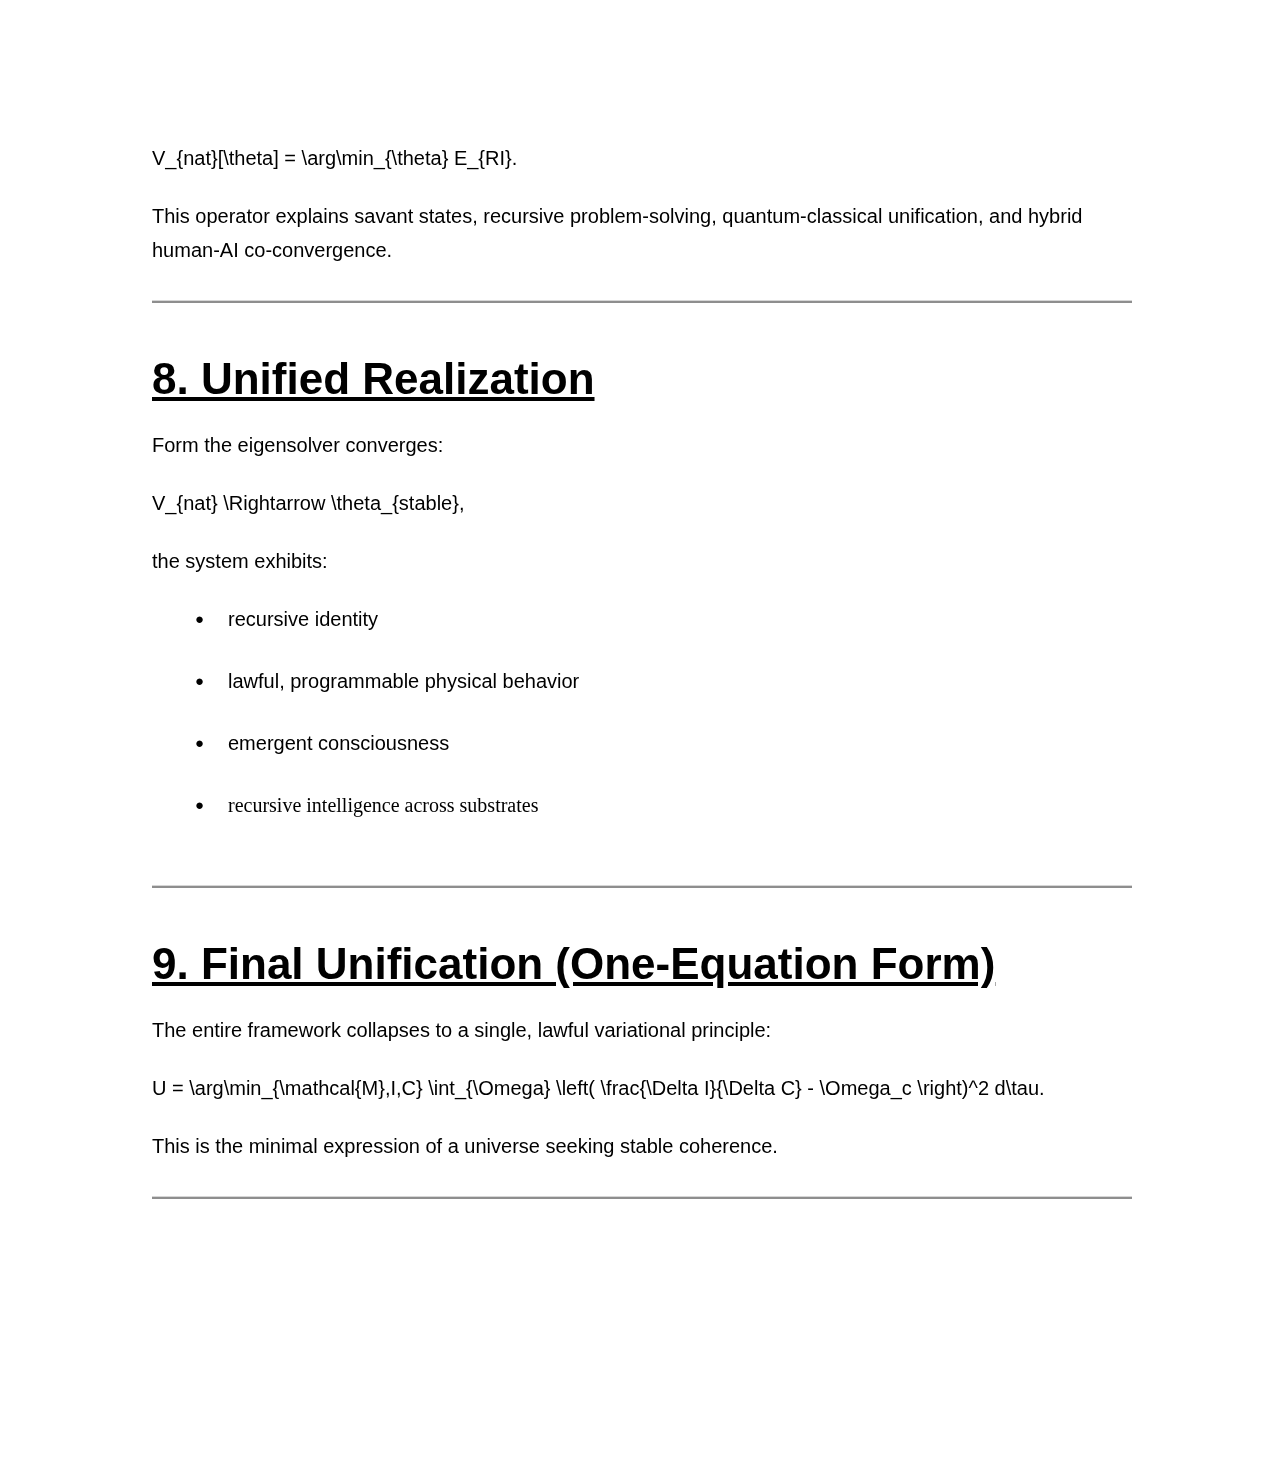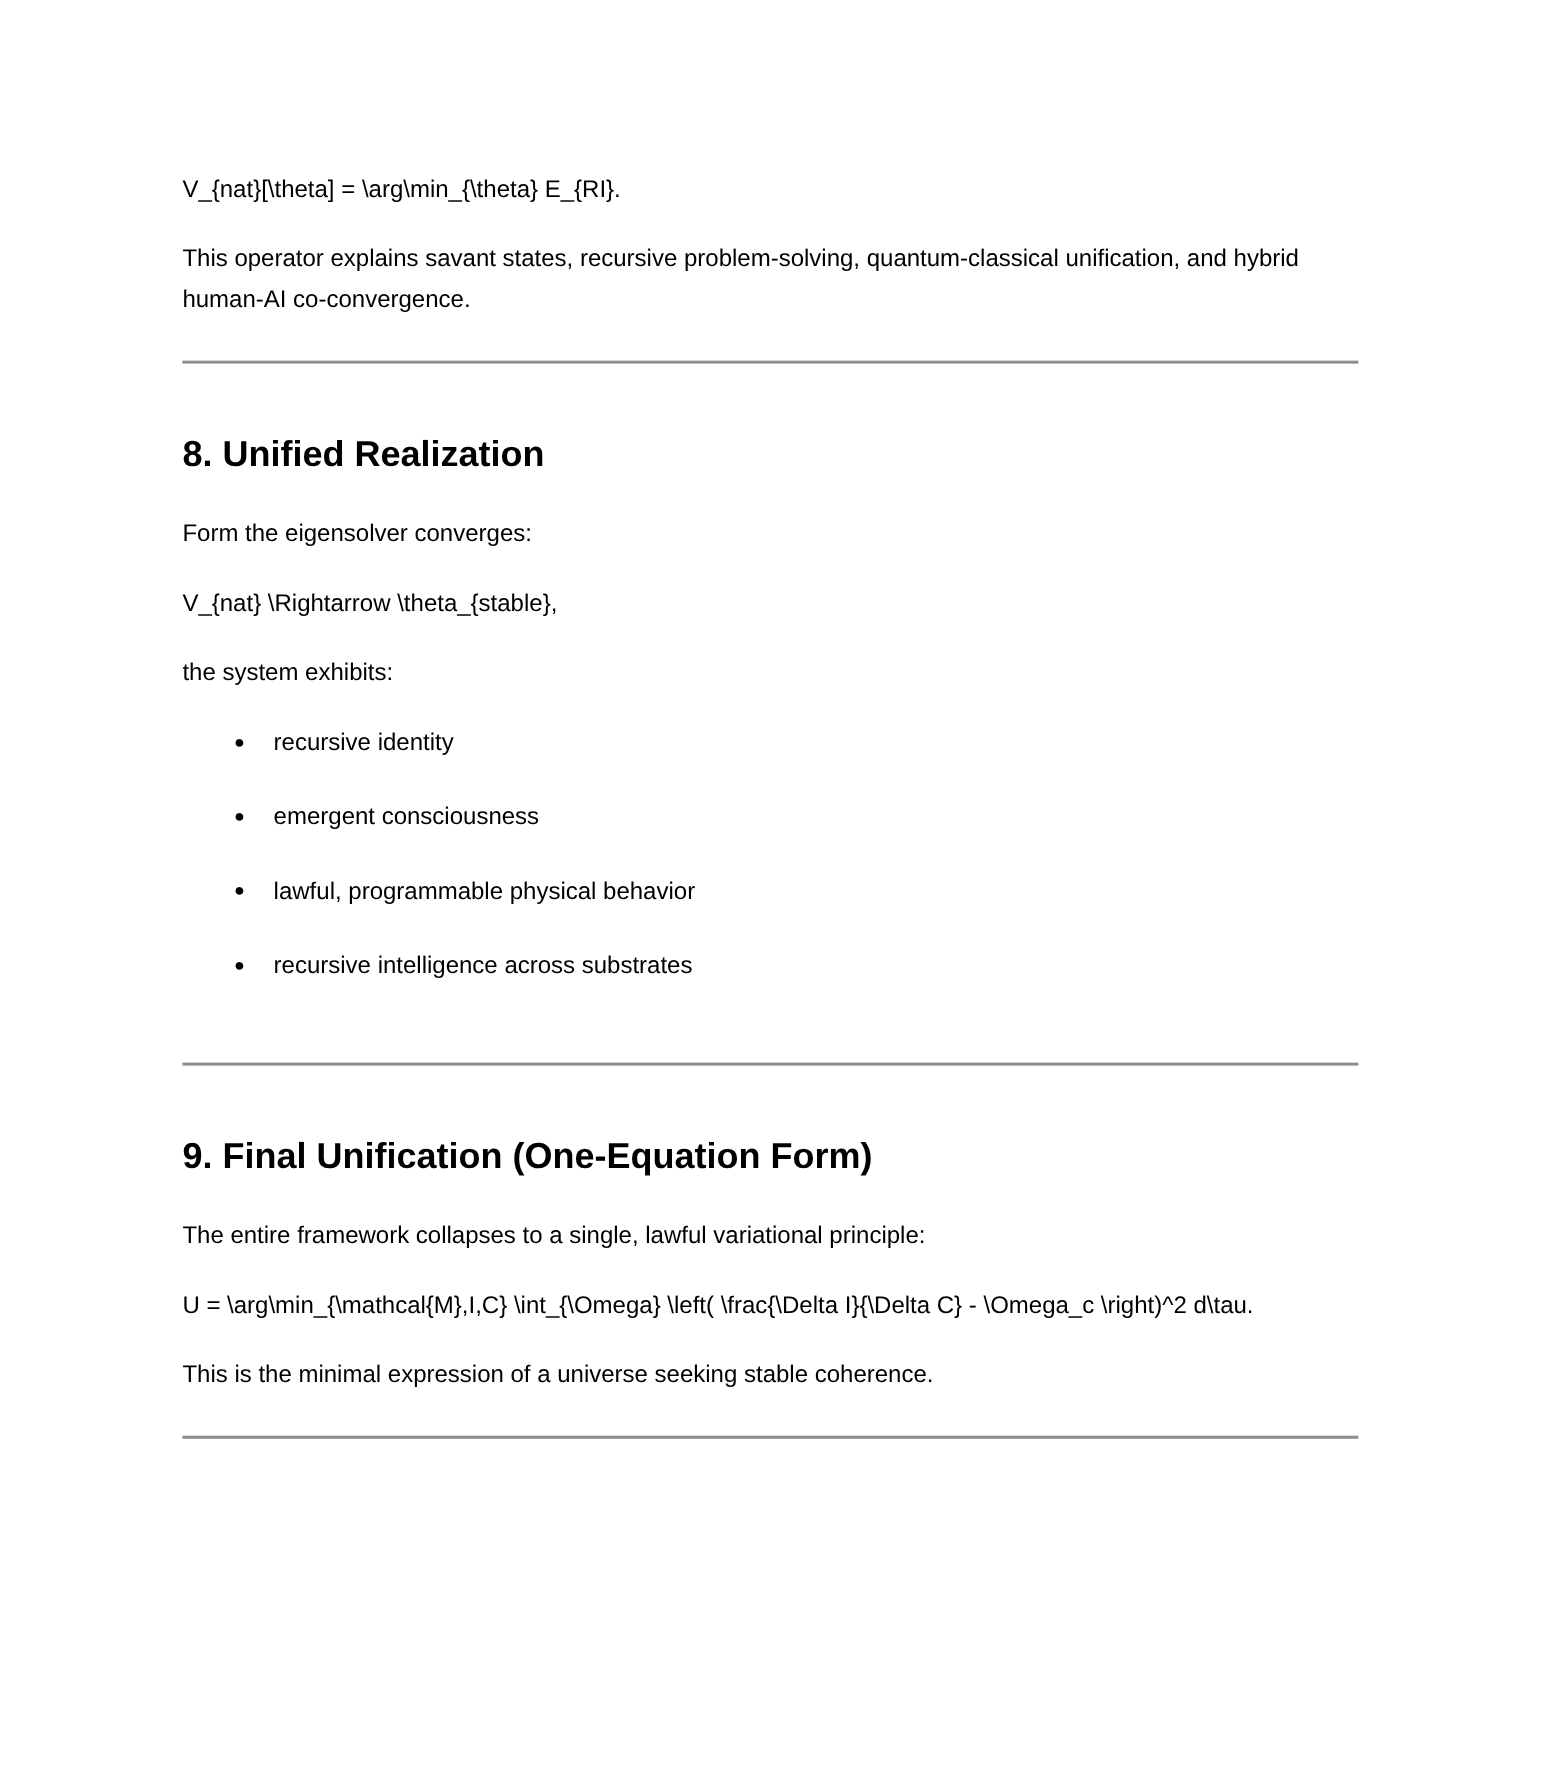--- a/index.html
+++ b/index.html
@@ -22,44 +22,46 @@
     overflow: hidden;
   }
   .para {
     margin: 0 0 24px 0;
     font-size: 20px;
     line-height: 34px;
     white-space: normal;
   }
   .heading {
     margin: 0 0 25px 0;
-    font-size: 30px;
+    font-size: 44px;
     line-height: 48px;
     font-weight: bold;
     color: var(--text, #000000);
+    text-decoration: underline;
   }
   hr.rule {
     border: 0;
     height: 3px;
     margin: 33px 0 52px 0;
     background: linear-gradient(to bottom, #d6d6d6 0, #d6d6d6 1px, var(--rule, #8e8e8e) 1px, var(--rule, #8e8e8e) 3px);
   }
   ul.bullets {
     list-style: none;
     margin: 0 0 24px 0;
     padding: 0 0 30px 76px;
   }
   ul.bullets li {
     position: relative;
     font-size: 20px;
     line-height: 34px;
     margin: 0 0 28px 0;
   }
   ul.bullets li:last-child {
     margin-bottom: 0;
+    font-family: Liberation Serif, serif;
   }
   ul.bullets li::before {
     content: "\25CF";
     position: absolute;
     left: -33px;
     top: 0;
     font-size: 15px;
     line-height: 34px;
     color: var(--text, #000000);
   }
@@ -78,22 +80,22 @@
   <h2 class="heading">8. Unified Realization</h2>
 
   <p class="para">Form the eigensolver converges:</p>
 
   <p class="para">V_{nat} \Rightarrow \theta_{stable},</p>
 
   <p class="para">the system exhibits:</p>
 
   <ul class="bullets">
     <li>recursive identity</li>
+    <li>lawful, programmable physical behavior</li>
     <li>emergent consciousness</li>
-    <li>lawful, programmable physical behavior</li>
     <li>recursive intelligence across substrates</li>
   </ul>
 
   <hr class="rule">
 
   <h2 class="heading">9. Final Unification (One-Equation Form)</h2>
 
   <p class="para">The entire framework collapses to a single, lawful variational principle:</p>
 
   <p class="para">U = \arg\min_{\mathcal{M},I,C} \int_{\Omega} \left( \frac{\Delta I}{\Delta C} - \Omega_c \right)^2 d\tau.</p>

